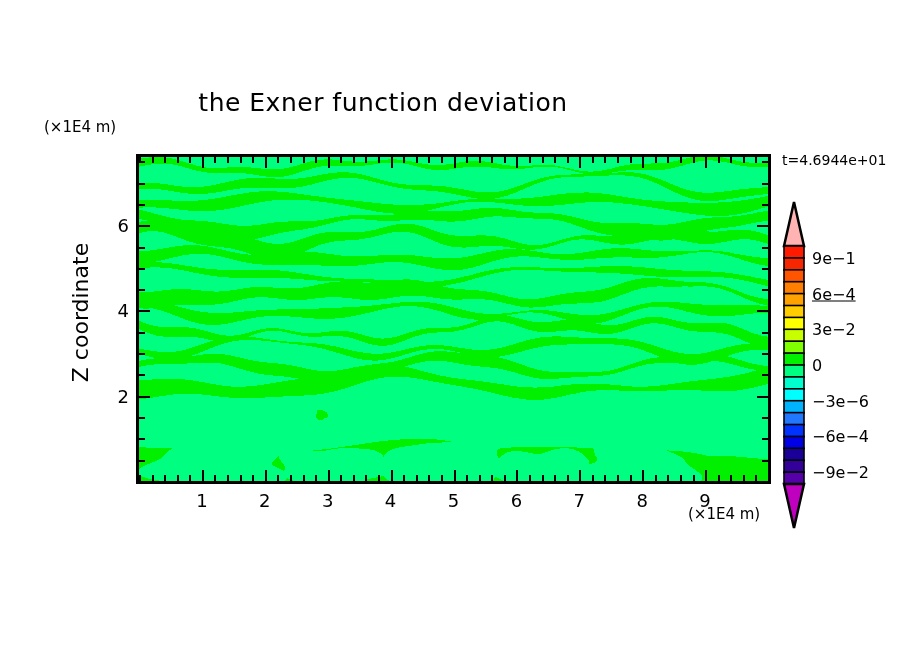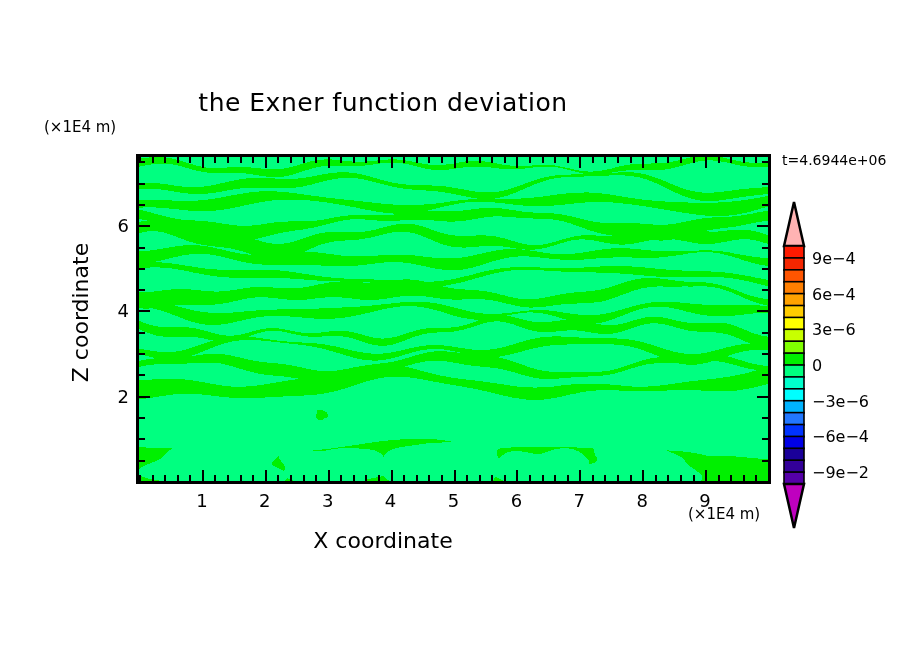--- a/index.html
+++ b/index.html
@@ -124,24 +124,23 @@
 </head>
 <body>
 
 <div id="root">
 
   <div class="abs" id="plot-title">the Exner function deviation</div>
 
   <div class="abs" id="y-unit-label">(×1E4 m)</div>
   <div class="abs" id="x-unit-label">(×1E4 m)</div>
 
-  <div class="abs" id="x-axis-title">X coordinate</div>
   <div class="abs" id="y-axis-title">Z coordinate</div>
 
-  <div class="abs" id="timestamp">t=4.6944e+06</div>
+  <div class="abs" id="timestamp">t=4.6944e+01</div>
 
   <div class="abs" id="plot-panel">
     <svg id="contour-svg" width="629" height="324" viewBox="0 0 629 324" preserveAspectRatio="none">
       <rect id="contour-base" x="0" y="0" width="629" height="324" fill="#00ff80"></rect>
       <g id="contour-bands">
           <path d="M0.0,1.8L4.2,1.3L8.4,0.7L12.6,0.3L16.8,0.0L21.0,-0.0L25.2,0.2L29.4,0.8L33.5,1.6L37.7,2.6L41.9,3.8L46.1,5.2L50.3,6.5L54.5,7.8L58.7,8.9L62.9,9.8L67.1,10.5L71.3,10.9L75.5,11.0L79.7,11.0L83.9,10.8L88.1,10.5L92.3,10.3L96.4,10.1L100.6,10.0L104.8,10.0L109.0,10.2L113.2,10.6L117.4,11.0L121.6,11.5L125.8,11.9L130.0,12.2L134.2,12.3L138.4,12.2L142.6,11.9L146.8,11.2L151.0,10.3L155.2,9.2L159.3,8.0L163.5,6.7L167.7,5.5L171.9,4.4L176.1,3.5L180.3,2.9L184.5,2.5L188.7,2.4L192.9,2.5L197.1,2.9L201.3,3.3L205.5,3.8L209.7,4.2L213.9,4.6L218.1,4.8L222.2,4.8L226.4,4.7L230.6,4.3L234.8,3.9L239.0,3.4L243.2,3.0L247.4,2.6L251.6,2.4L255.8,2.4L260.0,2.6L264.2,3.1L268.4,3.7L272.6,4.5L276.8,5.4L281.0,6.2L285.1,7.0L289.3,7.6L293.5,8.0L297.7,8.2L301.9,8.0L306.1,7.7L310.3,7.1L314.5,6.5L318.7,5.7L322.9,5.0L327.1,4.4L331.3,4.0L335.5,3.9L339.7,4.0L343.9,4.3L348.0,4.8L352.2,5.5L356.4,6.3L360.6,7.0L364.8,7.8L369.0,8.3L373.2,8.8L377.4,9.0L381.6,9.0L385.8,8.9L390.0,8.7L394.2,8.4L398.4,8.1L402.6,7.9L406.8,7.8L410.9,8.1L415.1,8.4L419.3,9.1L423.5,9.9L427.7,10.8L431.9,11.8L436.1,12.7L440.3,13.6L444.5,14.1L448.7,14.5L452.9,14.6L457.1,14.3L461.3,13.9L465.5,13.1L469.7,12.2L473.8,11.2L478.0,10.1L482.2,9.1L486.4,8.2L490.6,7.5L494.8,7.0L499.0,6.8L503.2,6.6L507.4,6.6L511.6,6.5L515.8,6.4L520.0,6.3L524.2,6.0L528.4,5.4L532.6,4.8L536.7,4.0L540.9,3.0L545.1,1.9L549.3,0.8L553.5,-0.2L557.7,-0.9L561.9,-1.5L566.1,-1.7L570.3,-1.7L574.5,-1.3L578.7,-0.7L582.9,0.1L587.1,1.2L591.3,2.2L595.5,3.2L599.6,4.1L603.8,4.8L608.0,5.3L612.2,5.7L616.4,5.8L620.6,5.8L624.8,5.6L629.0,5.5L629.0,10.2L624.8,10.2L620.6,10.2L616.4,10.1L612.2,9.8L608.0,9.5L603.8,8.9L599.6,8.2L595.5,7.3L591.3,6.4L587.1,5.4L582.9,4.6L578.7,3.9L574.5,3.5L570.3,3.4L566.1,3.5L561.9,4.0L557.7,4.7L553.5,5.7L549.3,6.9L545.1,8.1L540.9,9.3L536.7,10.4L532.6,11.4L528.4,12.2L524.2,12.7L520.0,13.0L515.8,13.1L511.6,13.1L507.4,12.9L503.2,12.8L499.0,12.8L494.8,12.9L490.6,13.2L486.4,13.6L482.2,14.1L478.0,14.7L473.8,15.4L469.7,16.2L465.5,16.7L461.3,17.2L457.1,17.5L452.9,17.3L448.7,17.0L444.5,16.5L440.3,15.6L436.1,14.6L431.9,13.6L427.7,12.4L423.5,11.4L419.3,10.6L415.1,10.1L410.9,9.6L406.8,9.6L402.6,9.7L398.4,10.0L394.2,10.5L390.0,11.0L385.8,11.6L381.6,12.1L377.4,12.3L373.2,12.5L369.0,12.3L364.8,12.0L360.6,11.6L356.4,11.1L352.2,10.5L348.0,10.1L343.9,9.7L339.7,9.5L335.5,9.5L331.3,9.7L327.1,10.1L322.9,10.7L318.7,11.3L314.5,11.9L310.3,12.5L306.1,12.9L301.9,13.1L297.7,13.0L293.5,12.7L289.3,12.1L285.1,11.3L281.0,10.3L276.8,9.2L272.6,8.2L268.4,7.2L264.2,6.5L260.0,5.9L255.8,5.6L251.6,5.6L247.4,5.8L243.2,6.2L239.0,6.8L234.8,7.4L230.6,8.0L226.4,8.5L222.2,8.9L218.1,9.1L213.9,9.2L209.7,9.1L205.5,9.0L201.3,8.8L197.1,8.6L192.9,8.6L188.7,8.8L184.5,9.2L180.3,9.8L176.1,10.7L171.9,11.8L167.7,13.1L163.5,14.5L159.3,15.9L155.2,17.2L151.0,18.3L146.8,19.2L142.6,19.8L138.4,20.1L134.2,20.1L130.0,19.8L125.8,19.4L121.6,18.7L117.4,18.0L113.2,17.4L109.0,16.8L104.8,16.3L100.6,16.1L96.4,15.9L92.3,15.9L88.1,16.0L83.9,16.1L79.7,16.1L75.5,16.1L71.3,15.8L67.1,15.4L62.9,14.7L58.7,13.8L54.5,12.8L50.3,11.6L46.1,10.4L41.9,9.2L37.7,8.2L33.5,7.4L29.4,6.8L25.2,6.5L21.0,6.6L16.8,6.9L12.6,7.4L8.4,8.1L4.2,8.9L0.0,9.7Z" fill="#00f000" shape-rendering="crispEdges"></path>
           <path d="M0.0,25.6L4.2,25.5L8.4,25.6L12.6,25.7L16.8,26.1L21.0,26.5L25.2,27.0L29.4,27.6L33.5,28.3L37.7,28.9L41.9,29.4L46.1,29.8L50.3,30.1L54.5,30.2L58.7,30.0L62.9,29.7L67.1,29.3L71.3,28.6L75.5,27.8L79.7,26.9L83.9,25.9L88.1,24.9L92.3,24.0L96.4,23.1L100.6,22.3L104.8,21.7L109.0,21.3L113.2,21.0L117.4,20.8L121.6,20.9L125.8,21.0L130.0,21.2L134.2,21.4L138.4,21.7L142.6,21.9L146.8,22.0L151.0,21.9L155.2,21.8L159.3,21.5L163.5,21.0L167.7,20.4L171.9,19.7L176.1,18.9L180.3,18.1L184.5,17.3L188.7,16.6L192.9,16.0L197.1,15.6L201.3,15.3L205.5,15.3L209.7,15.5L213.9,15.9L218.1,16.5L222.2,17.3L226.4,18.4L230.6,19.4L234.8,20.6L239.0,21.8L243.2,23.0L247.4,24.1L251.6,25.1L255.8,26.0L260.0,26.7L264.2,27.3L268.4,27.6L272.6,27.9L276.8,28.1L281.0,28.2L285.1,28.3L289.3,28.4L293.5,28.5L297.7,28.8L301.9,29.1L306.1,29.4L310.3,30.0L314.5,30.7L318.7,31.4L322.9,32.2L327.1,33.0L331.3,33.7L335.5,34.4L339.7,34.9L343.9,35.2L348.0,35.4L352.2,35.4L356.4,35.0L360.6,34.4L364.8,33.5L369.0,32.5L373.2,31.1L377.4,29.8L381.6,28.3L385.8,26.7L390.0,25.2L394.2,23.7L398.4,22.3L402.6,21.2L406.8,20.1L410.9,19.3L415.1,18.6L419.3,18.1L423.5,17.8L427.7,17.6L431.9,17.5L436.1,17.4L440.3,17.4L444.5,17.4L448.7,17.3L452.9,17.2L457.1,17.0L461.3,16.8L465.5,16.5L469.7,16.2L473.8,15.8L478.0,15.6L482.2,15.3L486.4,15.2L490.6,15.2L494.8,15.5L499.0,16.0L503.2,16.7L507.4,17.7L511.6,18.9L515.8,20.3L520.0,21.8L524.2,23.5L528.4,25.3L532.6,27.0L536.7,28.7L540.9,30.4L545.1,31.8L549.3,33.1L553.5,34.1L557.7,34.9L561.9,35.4L566.1,35.7L570.3,35.7L574.5,35.6L578.7,35.2L582.9,34.8L587.1,34.3L591.3,33.7L595.5,33.2L599.6,32.5L603.8,32.1L608.0,31.7L612.2,31.3L616.4,31.0L620.6,30.7L624.8,30.4L629.0,30.2L629.0,36.9L624.8,37.4L620.6,37.8L616.4,38.3L612.2,38.8L608.0,39.3L603.8,40.0L599.6,40.6L595.5,41.2L591.3,41.9L587.1,42.5L582.9,43.2L578.7,43.7L574.5,43.9L570.3,44.1L566.1,44.0L561.9,43.6L557.7,42.9L553.5,42.0L549.3,40.7L545.1,39.3L540.9,37.5L536.7,35.7L532.6,33.7L528.4,31.6L524.2,29.5L520.0,27.6L515.8,25.7L511.6,23.9L507.4,22.4L503.2,21.2L499.0,20.1L494.8,19.4L490.6,18.8L486.4,18.5L482.2,18.3L478.0,18.3L473.8,18.4L469.7,18.5L465.5,18.8L461.3,19.0L457.1,19.2L452.9,19.2L448.7,19.4L444.5,19.5L440.3,19.5L436.1,19.6L431.9,19.7L427.7,19.9L423.5,20.3L419.3,20.8L415.1,21.5L410.9,22.3L406.8,23.5L402.6,24.8L398.4,26.4L394.2,28.0L390.0,29.8L385.8,31.6L381.6,33.4L377.4,35.2L373.2,36.9L369.0,38.4L364.8,39.7L360.6,40.7L356.4,41.5L352.2,41.9L348.0,42.1L343.9,42.0L339.7,41.7L335.5,41.1L331.3,40.4L327.1,39.6L322.9,38.7L318.7,37.8L314.5,37.0L310.3,36.2L306.1,35.5L301.9,34.8L297.7,34.3L293.5,34.0L289.3,33.6L285.1,33.4L281.0,33.1L276.8,32.8L272.6,32.5L268.4,32.1L264.2,31.5L260.0,30.9L255.8,30.1L251.6,29.2L247.4,28.2L243.2,27.1L239.0,26.0L234.8,24.9L230.6,23.8L226.4,22.8L222.2,22.0L218.1,21.4L213.9,21.0L209.7,20.8L205.5,20.8L201.3,21.2L197.1,21.7L192.9,22.5L188.7,23.4L184.5,24.4L180.3,25.5L176.1,26.6L171.9,27.7L167.7,28.6L163.5,29.5L159.3,30.2L155.2,30.7L151.0,31.1L146.8,31.3L142.6,31.3L138.4,31.3L134.2,31.1L130.0,30.9L125.8,30.7L121.6,30.6L117.4,30.5L113.2,30.6L109.0,30.7L104.8,31.1L100.6,31.5L96.4,32.1L92.3,32.8L88.1,33.5L83.9,34.3L79.7,35.0L75.5,35.7L71.3,36.3L67.1,36.7L62.9,37.0L58.7,37.0L54.5,36.9L50.3,36.6L46.1,36.2L41.9,35.6L37.7,35.0L33.5,34.3L29.4,33.6L25.2,32.9L21.0,32.3L16.8,31.9L12.6,31.6L8.4,31.5L4.2,31.6L0.0,31.8Z" fill="#00f000" shape-rendering="crispEdges"></path>
           <path d="M0.0,42.5L4.2,42.5L8.4,42.5L12.6,42.6L16.8,42.8L21.0,42.9L25.2,43.1L29.4,43.3L33.5,43.5L37.7,43.7L41.9,43.8L46.1,43.9L50.3,43.8L54.5,43.7L58.7,43.5L62.9,43.2L67.1,42.7L71.3,42.2L75.5,41.6L79.7,40.9L83.9,40.1L88.1,39.4L92.3,38.5L96.4,37.8L100.6,37.0L104.8,36.3L109.0,35.7L113.2,35.1L117.4,34.7L121.6,34.4L125.8,34.2L130.0,34.2L134.2,34.3L138.4,34.5L142.6,34.8L146.8,35.1L151.0,35.6L155.2,36.1L159.3,36.7L163.5,37.3L167.7,37.9L171.9,38.5L176.1,39.0L180.3,39.6L184.5,40.2L188.7,40.7L192.9,41.2L197.1,41.6L201.3,42.1L205.5,42.5L209.7,43.0L213.9,43.4L218.1,43.9L222.2,44.3L226.4,44.8L230.6,45.2L234.8,45.7L239.0,46.1L243.2,46.6L247.4,47.0L251.6,47.3L255.8,47.6L260.0,47.8L264.2,48.0L268.4,48.0L272.6,48.1L276.8,47.9L281.0,47.8L285.1,47.5L289.3,47.2L293.5,46.8L297.7,46.4L301.9,45.9L306.1,45.3L310.3,44.6L314.5,44.2L318.7,43.6L322.9,43.1L327.1,42.7L331.3,42.3L335.5,42.1L339.7,41.9L343.9,41.8L348.0,41.7L352.2,41.7L356.4,41.7L360.6,41.8L364.8,41.8L369.0,41.8L373.2,41.8L377.4,41.6L381.6,41.5L385.8,41.3L390.0,41.0L394.2,40.6L398.4,40.1L402.6,39.7L406.8,39.1L410.9,38.6L415.1,37.9L419.3,37.4L423.5,36.8L427.7,36.4L431.9,36.1L436.1,35.7L440.3,35.5L444.5,35.5L448.7,35.4L452.9,35.7L457.1,35.9L461.3,36.3L465.5,36.8L469.7,37.3L473.8,37.9L478.0,38.7L482.2,39.3L486.4,40.0L490.6,40.7L494.8,41.3L499.0,42.0L503.2,42.5L507.4,43.0L511.6,43.4L515.8,43.8L520.0,44.2L524.2,44.4L528.4,44.7L532.6,44.9L536.7,45.0L540.9,45.2L545.1,45.3L549.3,45.5L553.5,45.6L557.7,45.6L561.9,45.7L566.1,45.7L570.3,45.7L574.5,45.6L578.7,45.5L582.9,45.3L587.1,45.1L591.3,44.7L595.5,44.3L599.6,43.8L603.8,43.3L608.0,42.7L612.2,42.0L616.4,41.3L620.6,40.5L624.8,39.8L629.0,39.0L629.0,49.6L624.8,50.8L620.6,52.0L616.4,53.2L612.2,54.4L608.0,55.5L603.8,56.4L599.6,57.2L595.5,57.9L591.3,58.4L587.1,58.8L582.9,59.0L578.7,59.0L574.5,59.0L570.3,58.8L566.1,58.5L561.9,58.1L557.7,57.6L553.5,57.0L549.3,56.4L545.1,55.8L540.9,55.1L536.7,54.4L532.6,53.7L528.4,53.0L524.2,52.3L520.0,51.6L515.8,50.9L511.6,50.2L507.4,49.6L503.2,48.9L499.0,48.3L494.8,47.8L490.6,47.2L486.4,46.7L482.2,46.3L478.0,45.8L473.8,45.5L469.7,45.3L465.5,45.1L461.3,45.1L457.1,45.0L452.9,45.1L448.7,45.4L444.5,45.6L440.3,46.0L436.1,46.4L431.9,46.8L427.7,47.2L423.5,47.8L419.3,48.1L415.1,48.5L410.9,48.8L406.8,49.1L402.6,49.2L398.4,49.3L394.2,49.2L390.0,49.0L385.8,48.7L381.6,48.3L377.4,48.0L373.2,47.4L369.0,46.9L364.8,46.4L360.6,45.9L356.4,45.5L352.2,45.1L348.0,44.8L343.9,44.6L339.7,44.6L335.5,44.8L331.3,45.1L327.1,45.4L322.9,46.0L318.7,46.7L314.5,47.5L310.3,48.4L306.1,49.3L301.9,50.3L297.7,51.4L293.5,52.4L289.3,53.4L285.1,54.3L281.0,55.1L276.8,55.7L272.6,56.2L268.4,56.6L264.2,56.8L260.0,56.7L255.8,56.6L251.6,56.4L247.4,55.9L243.2,55.4L239.0,54.8L234.8,54.0L230.6,53.3L226.4,52.5L222.2,51.7L218.1,50.8L213.9,50.0L209.7,49.2L205.5,48.4L201.3,47.7L197.1,47.0L192.9,46.3L188.7,45.6L184.5,45.0L180.3,44.5L176.1,44.0L171.9,43.6L167.7,43.2L163.5,42.9L159.3,42.7L155.2,42.5L151.0,42.5L146.8,42.6L142.6,42.7L138.4,43.0L134.2,43.4L130.0,43.9L125.8,44.5L121.6,45.2L117.4,46.0L113.2,46.8L109.0,47.7L104.8,48.6L100.6,49.5L96.4,50.4L92.3,51.2L88.1,52.0L83.9,52.7L79.7,53.2L75.5,53.7L71.3,54.0L67.1,54.2L62.9,54.2L58.7,54.1L54.5,53.9L50.3,53.6L46.1,53.2L41.9,52.7L37.7,52.3L33.5,51.8L29.4,51.4L25.2,51.0L21.0,50.7L16.8,50.5L12.6,50.4L8.4,50.4L4.2,50.5L0.0,50.8Z" fill="#00f000" shape-rendering="crispEdges"></path>
           <path d="M0.0,52.9L4.2,53.6L8.4,54.6L12.6,55.7L16.8,56.9L21.0,58.1L25.2,59.2L29.4,60.2L33.5,61.1L37.7,61.9L41.9,62.5L46.1,62.9L50.3,63.2L54.5,63.4L58.7,63.7L62.9,63.9L67.1,64.3L71.3,64.7L75.5,65.3L79.7,65.9L83.9,66.6L88.1,67.2L92.3,67.9L96.4,68.4L100.6,68.7L104.8,68.8L109.0,68.8L113.2,68.5L117.4,68.0L121.6,67.5L125.8,66.8L130.0,66.2L134.2,65.6L138.4,65.1L142.6,64.8L146.8,64.6L151.0,64.4L155.2,64.4L159.3,64.4L163.5,64.3L167.7,64.3L171.9,64.1L176.1,63.7L180.3,63.2L184.5,62.5L188.7,61.8L192.9,61.0L197.1,60.2L201.3,59.5L205.5,58.8L209.7,58.4L213.9,58.1L218.1,58.0L222.2,57.9L226.4,58.0L230.6,58.2L234.8,58.3L239.0,58.4L243.2,58.3L247.4,58.2L251.6,57.9L255.8,57.4L260.0,56.9L264.2,56.3L268.4,55.6L272.6,55.1L276.8,54.7L281.0,54.3L285.1,54.1L289.3,53.9L293.5,53.9L297.7,54.0L301.9,54.2L306.1,54.3L310.3,54.2L314.5,54.2L318.7,54.0L322.9,53.6L327.1,53.1L331.3,52.6L335.5,52.0L339.7,51.5L343.9,51.2L348.0,51.0L352.2,50.9L356.4,51.0L360.6,51.3L364.8,51.7L369.0,52.4L373.2,53.0L377.4,53.6L381.6,54.3L385.8,54.8L390.0,55.2L394.2,55.5L398.4,55.7L402.6,55.8L406.8,56.0L410.9,56.2L415.1,56.5L419.3,57.0L423.5,57.6L427.7,58.4L431.9,59.2L436.1,60.2L440.3,61.4L444.5,62.4L448.7,63.5L452.9,64.3L457.1,65.1L461.3,65.6L465.5,65.8L469.7,66.0L473.8,66.1L478.0,66.0L482.2,66.0L486.4,66.0L490.6,66.0L494.8,66.1L499.0,66.4L503.2,66.6L507.4,67.0L511.6,67.4L515.8,67.6L520.0,67.8L524.2,67.8L528.4,67.6L532.6,67.2L536.7,66.6L540.9,65.8L545.1,64.9L549.3,64.1L553.5,63.2L557.7,62.4L561.9,61.7L566.1,61.2L570.3,60.7L574.5,60.4L578.7,60.2L582.9,60.1L587.1,59.9L591.3,59.7L595.5,59.3L599.6,58.9L603.8,58.3L608.0,57.6L612.2,56.8L616.4,55.9L620.6,55.1L624.8,54.3L629.0,53.7L629.0,63.8L624.8,64.2L620.6,64.9L616.4,65.6L612.2,66.5L608.0,67.4L603.8,68.2L599.6,69.0L595.5,69.7L591.3,70.2L587.1,70.8L582.9,71.2L578.7,71.8L574.5,72.4L570.3,73.0L566.1,73.8L561.9,74.8L557.7,76.0L553.5,77.2L549.3,78.4L545.1,79.7L540.9,80.8L536.7,81.8L532.6,82.6L528.4,83.1L524.2,83.5L520.0,83.5L515.8,83.4L511.6,83.0L507.4,82.6L503.2,82.1L499.0,81.5L494.8,80.9L490.6,80.5L486.4,79.9L482.2,79.5L478.0,79.1L473.8,78.6L469.7,78.0L465.5,77.3L461.3,76.4L457.1,75.3L452.9,74.0L448.7,72.6L444.5,71.1L440.3,69.5L436.1,68.1L431.9,66.6L427.7,65.3L423.5,64.2L419.3,63.3L415.1,62.7L410.9,62.2L406.8,62.0L402.6,61.8L398.4,61.6L394.2,61.5L390.0,61.4L385.8,61.1L381.6,60.8L377.4,60.5L373.2,60.1L369.0,59.8L364.8,59.6L360.6,59.4L356.4,59.4L352.2,59.6L348.0,60.0L343.9,60.6L339.7,61.3L335.5,62.1L331.3,62.8L327.1,63.5L322.9,64.0L318.7,64.4L314.5,64.6L310.3,64.7L306.1,64.4L301.9,64.1L297.7,63.8L293.5,63.4L289.3,63.0L285.1,62.7L281.0,62.6L276.8,62.6L272.6,62.7L268.4,63.0L264.2,63.3L260.0,63.6L255.8,63.8L251.6,63.9L247.4,63.9L243.2,63.8L239.0,63.6L234.8,63.2L230.6,62.8L226.4,62.5L222.2,62.3L218.1,62.2L213.9,62.3L209.7,62.6L205.5,63.2L201.3,64.0L197.1,64.9L192.9,66.0L188.7,67.1L184.5,68.2L180.3,69.3L176.1,70.3L171.9,71.1L167.7,71.8L163.5,72.5L159.3,73.1L155.2,73.7L151.0,74.3L146.8,75.0L142.6,75.8L138.4,76.7L134.2,77.7L130.0,78.7L125.8,79.8L121.6,80.8L117.4,81.8L113.2,82.5L109.0,83.0L104.8,83.2L100.6,83.2L96.4,82.9L92.3,82.4L88.1,81.7L83.9,80.9L79.7,80.0L75.5,79.2L71.3,78.4L67.1,77.6L62.9,76.9L58.7,76.3L54.5,75.7L50.3,75.1L46.1,74.4L41.9,73.6L37.7,72.6L33.5,71.6L29.4,70.3L25.2,69.0L21.0,67.6L16.8,66.2L12.6,64.9L8.4,63.7L4.2,62.8L0.0,62.0Z" fill="#00f000" shape-rendering="crispEdges"></path>
           <path d="M0.0,64.8L4.2,64.1L8.4,63.6L12.6,63.5L16.8,63.9L21.0,64.5L25.2,65.5L29.4,66.8L33.5,68.2L37.7,69.7L41.9,71.1L46.1,72.5L50.3,73.7L54.5,74.7L58.7,75.5L62.9,76.0L67.1,76.2L71.3,76.3L75.5,76.3L79.7,76.3L83.9,76.3L88.1,76.5L92.3,76.8L96.4,77.3L100.6,78.1L104.8,79.1L109.0,80.2L113.2,81.5L117.4,82.8L121.6,84.0L125.8,85.2L130.0,86.0L134.2,86.7L138.4,86.9L142.6,86.8L146.8,86.3L151.0,85.5L155.2,84.4L159.3,83.1L163.5,81.7L167.7,80.2L171.9,78.8L176.1,77.5L180.3,76.5L184.5,75.7L188.7,75.1L192.9,74.8L197.1,74.7L201.3,74.8L205.5,75.0L209.7,75.2L213.9,75.3L218.1,75.2L222.2,75.0L226.4,74.5L230.6,73.8L234.8,73.0L239.0,71.9L243.2,70.8L247.4,69.7L251.6,68.6L255.8,67.7L260.0,67.1L264.2,66.7L268.4,66.7L272.6,67.0L276.8,67.7L281.0,68.7L285.1,70.0L289.3,71.4L293.5,72.9L297.7,74.3L301.9,75.7L306.1,76.8L310.3,77.8L314.5,78.4L318.7,78.8L322.9,79.0L327.1,78.9L331.3,78.7L335.5,78.6L339.7,78.4L343.9,78.3L348.0,78.6L352.2,78.8L356.4,79.4L360.6,80.3L364.8,81.3L369.0,82.5L373.2,83.8L377.4,85.0L381.6,86.2L385.8,87.1L390.0,87.8L394.2,88.2L398.4,88.1L402.6,87.7L406.8,87.1L410.9,86.1L415.1,84.9L419.3,83.8L423.5,82.4L427.7,81.2L431.9,80.2L436.1,79.3L440.3,78.6L444.5,78.3L448.7,78.2L452.9,78.2L457.1,78.5L461.3,78.6L465.5,78.9L469.7,79.2L473.8,79.1L478.0,79.0L482.2,78.6L486.4,77.9L490.6,76.9L494.8,75.8L499.0,74.4L503.2,73.0L507.4,71.7L511.6,70.4L515.8,69.4L520.0,68.6L524.2,68.1L528.4,67.8L532.6,68.0L536.7,68.5L540.9,69.2L545.1,70.1L549.3,71.2L553.5,72.0L557.7,73.0L561.9,73.6L566.1,74.1L570.3,74.5L574.5,74.5L578.7,74.5L582.9,74.0L587.1,73.6L591.3,73.2L595.5,72.9L599.6,72.7L603.8,72.7L608.0,73.0L612.2,73.5L616.4,74.4L620.6,75.5L624.8,76.8L629.0,78.3L629.0,87.0L624.8,85.6L620.6,84.4L616.4,83.3L612.2,82.6L608.0,82.2L603.8,82.3L599.6,82.5L595.5,83.0L591.3,83.8L587.1,84.6L582.9,85.4L578.7,86.0L574.5,86.7L570.3,86.9L566.1,87.0L561.9,86.8L557.7,86.3L553.5,85.7L549.3,84.8L545.1,84.0L540.9,83.3L536.7,82.6L532.6,82.1L528.4,81.8L524.2,81.7L520.0,82.0L515.8,82.4L511.6,83.2L507.4,84.0L503.2,84.9L499.0,85.8L494.8,86.5L490.6,87.1L486.4,87.5L482.2,87.6L478.0,87.4L473.8,87.1L469.7,86.3L465.5,85.6L461.3,84.8L457.1,83.9L452.9,83.2L448.7,82.7L444.5,82.4L440.3,82.5L436.1,82.9L431.9,83.6L427.7,84.6L423.5,85.8L419.3,87.0L415.1,88.4L410.9,89.7L406.8,90.8L402.6,91.7L398.4,92.3L394.2,92.6L390.0,92.7L385.8,92.5L381.6,92.1L377.4,91.6L373.2,90.8L369.0,90.2L364.8,89.6L360.6,89.1L356.4,88.9L352.2,88.8L348.0,88.8L343.9,89.1L339.7,89.5L335.5,89.8L331.3,90.3L327.1,90.5L322.9,90.5L318.7,90.4L314.5,89.9L310.3,89.1L306.1,88.1L301.9,86.7L297.7,85.1L293.5,83.3L289.3,81.5L285.1,79.8L281.0,78.2L276.8,76.8L272.6,75.7L268.4,75.0L264.2,74.7L260.0,74.7L255.8,75.1L251.6,75.8L247.4,76.7L243.2,77.7L239.0,78.8L234.8,79.8L230.6,80.8L226.4,81.5L222.2,82.2L218.1,82.7L213.9,83.0L209.7,83.3L205.5,83.5L201.3,83.8L197.1,84.3L192.9,84.8L188.7,85.7L184.5,86.8L180.3,88.2L176.1,89.8L171.9,91.7L167.7,93.6L163.5,95.6L159.3,97.5L155.2,99.3L151.0,100.8L146.8,102.0L142.6,102.8L138.4,103.1L134.2,103.1L130.0,102.6L125.8,101.7L121.6,100.6L117.4,99.3L113.2,97.8L109.0,96.3L104.8,94.9L100.6,93.6L96.4,92.5L92.3,91.6L88.1,90.9L83.9,90.3L79.7,89.9L75.5,89.4L71.3,89.0L67.1,88.4L62.9,87.8L58.7,86.9L54.5,85.8L50.3,84.5L46.1,83.0L41.9,81.5L37.7,79.8L33.5,78.3L29.4,76.8L25.2,75.6L21.0,74.7L16.8,74.2L12.6,74.1L8.4,74.5L4.2,75.2L0.0,76.4Z" fill="#00f000" shape-rendering="crispEdges"></path>
@@ -341,22 +340,22 @@
           <rect x="3" y="224.5" width="20" height="12.3" fill="#0033ff" stroke="#000" stroke-width="1.6"></rect>
           <rect x="3" y="236.4" width="20" height="12.3" fill="#0000e6" stroke="#000" stroke-width="1.6"></rect>
           <rect x="3" y="248.3" width="20" height="12.3" fill="#1a0099" stroke="#000" stroke-width="1.6"></rect>
           <rect x="3" y="260.20000000000005" width="20" height="12.3" fill="#330099" stroke="#000" stroke-width="1.6"></rect>
           <rect x="3" y="272.1" width="20" height="12.3" fill="#5500a8" stroke="#000" stroke-width="1.6"></rect>
           <path d="M3,284 L23,284 L13,328 Z" fill="#bf00bf" stroke="#000" stroke-width="2.5" stroke-linejoin="miter"></path>
         </g>
     </svg>
   </div>
   <div id="cb-label-layer">
-      <div class="cb-label" style="top: 257.9px;">9e−4</div>
-      <div class="cb-label" style="top: 293.6px;">6e−4</div>
-      <div class="cb-label" style="top: 329.3px;">3e−6</div>
+      <div class="cb-label" style="top: 257.9px;">9e−1</div>
+      <div class="cb-label" style="top: 293.6px; text-decoration: underline;">6e−4</div>
+      <div class="cb-label" style="top: 329.3px;">3e−2</div>
       <div class="cb-label" style="top: 365px;">0</div>
       <div class="cb-label" style="top: 400.7px;">−3e−6</div>
       <div class="cb-label" style="top: 436.4px;">−6e−4</div>
       <div class="cb-label" style="top: 472.1px;">−9e−2</div>
     </div>
 
 </div>
 
 </body></html>

